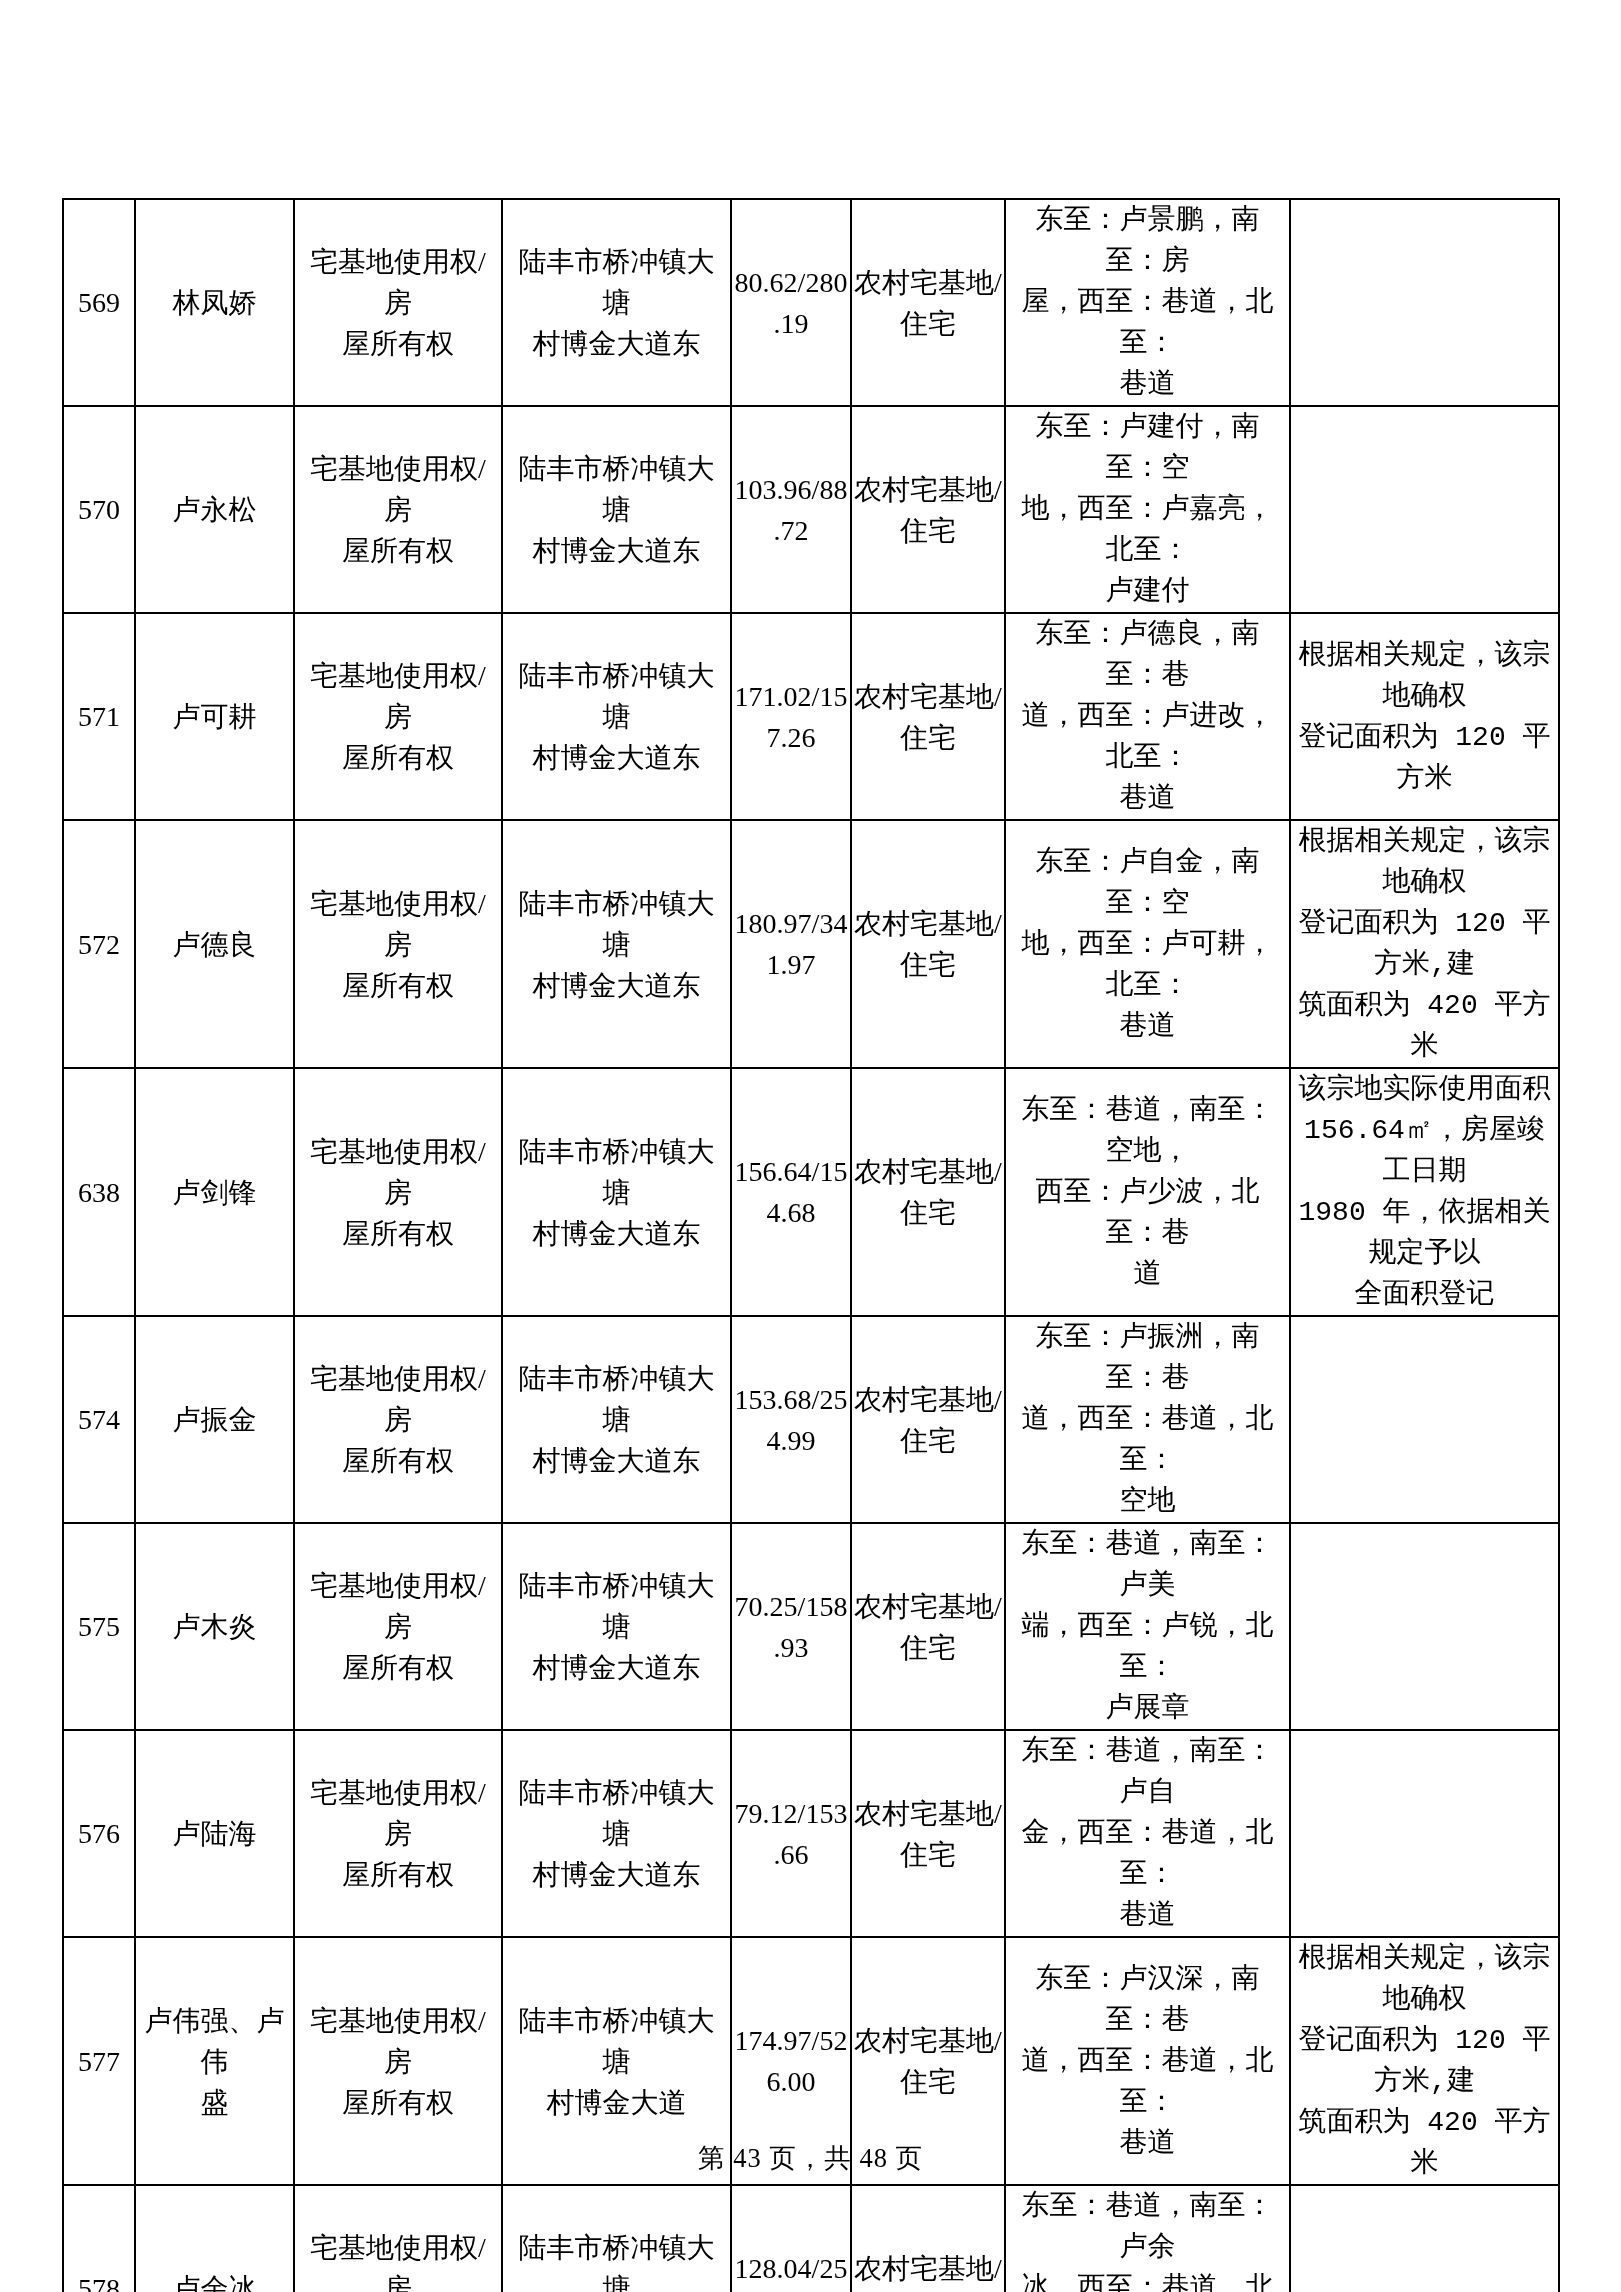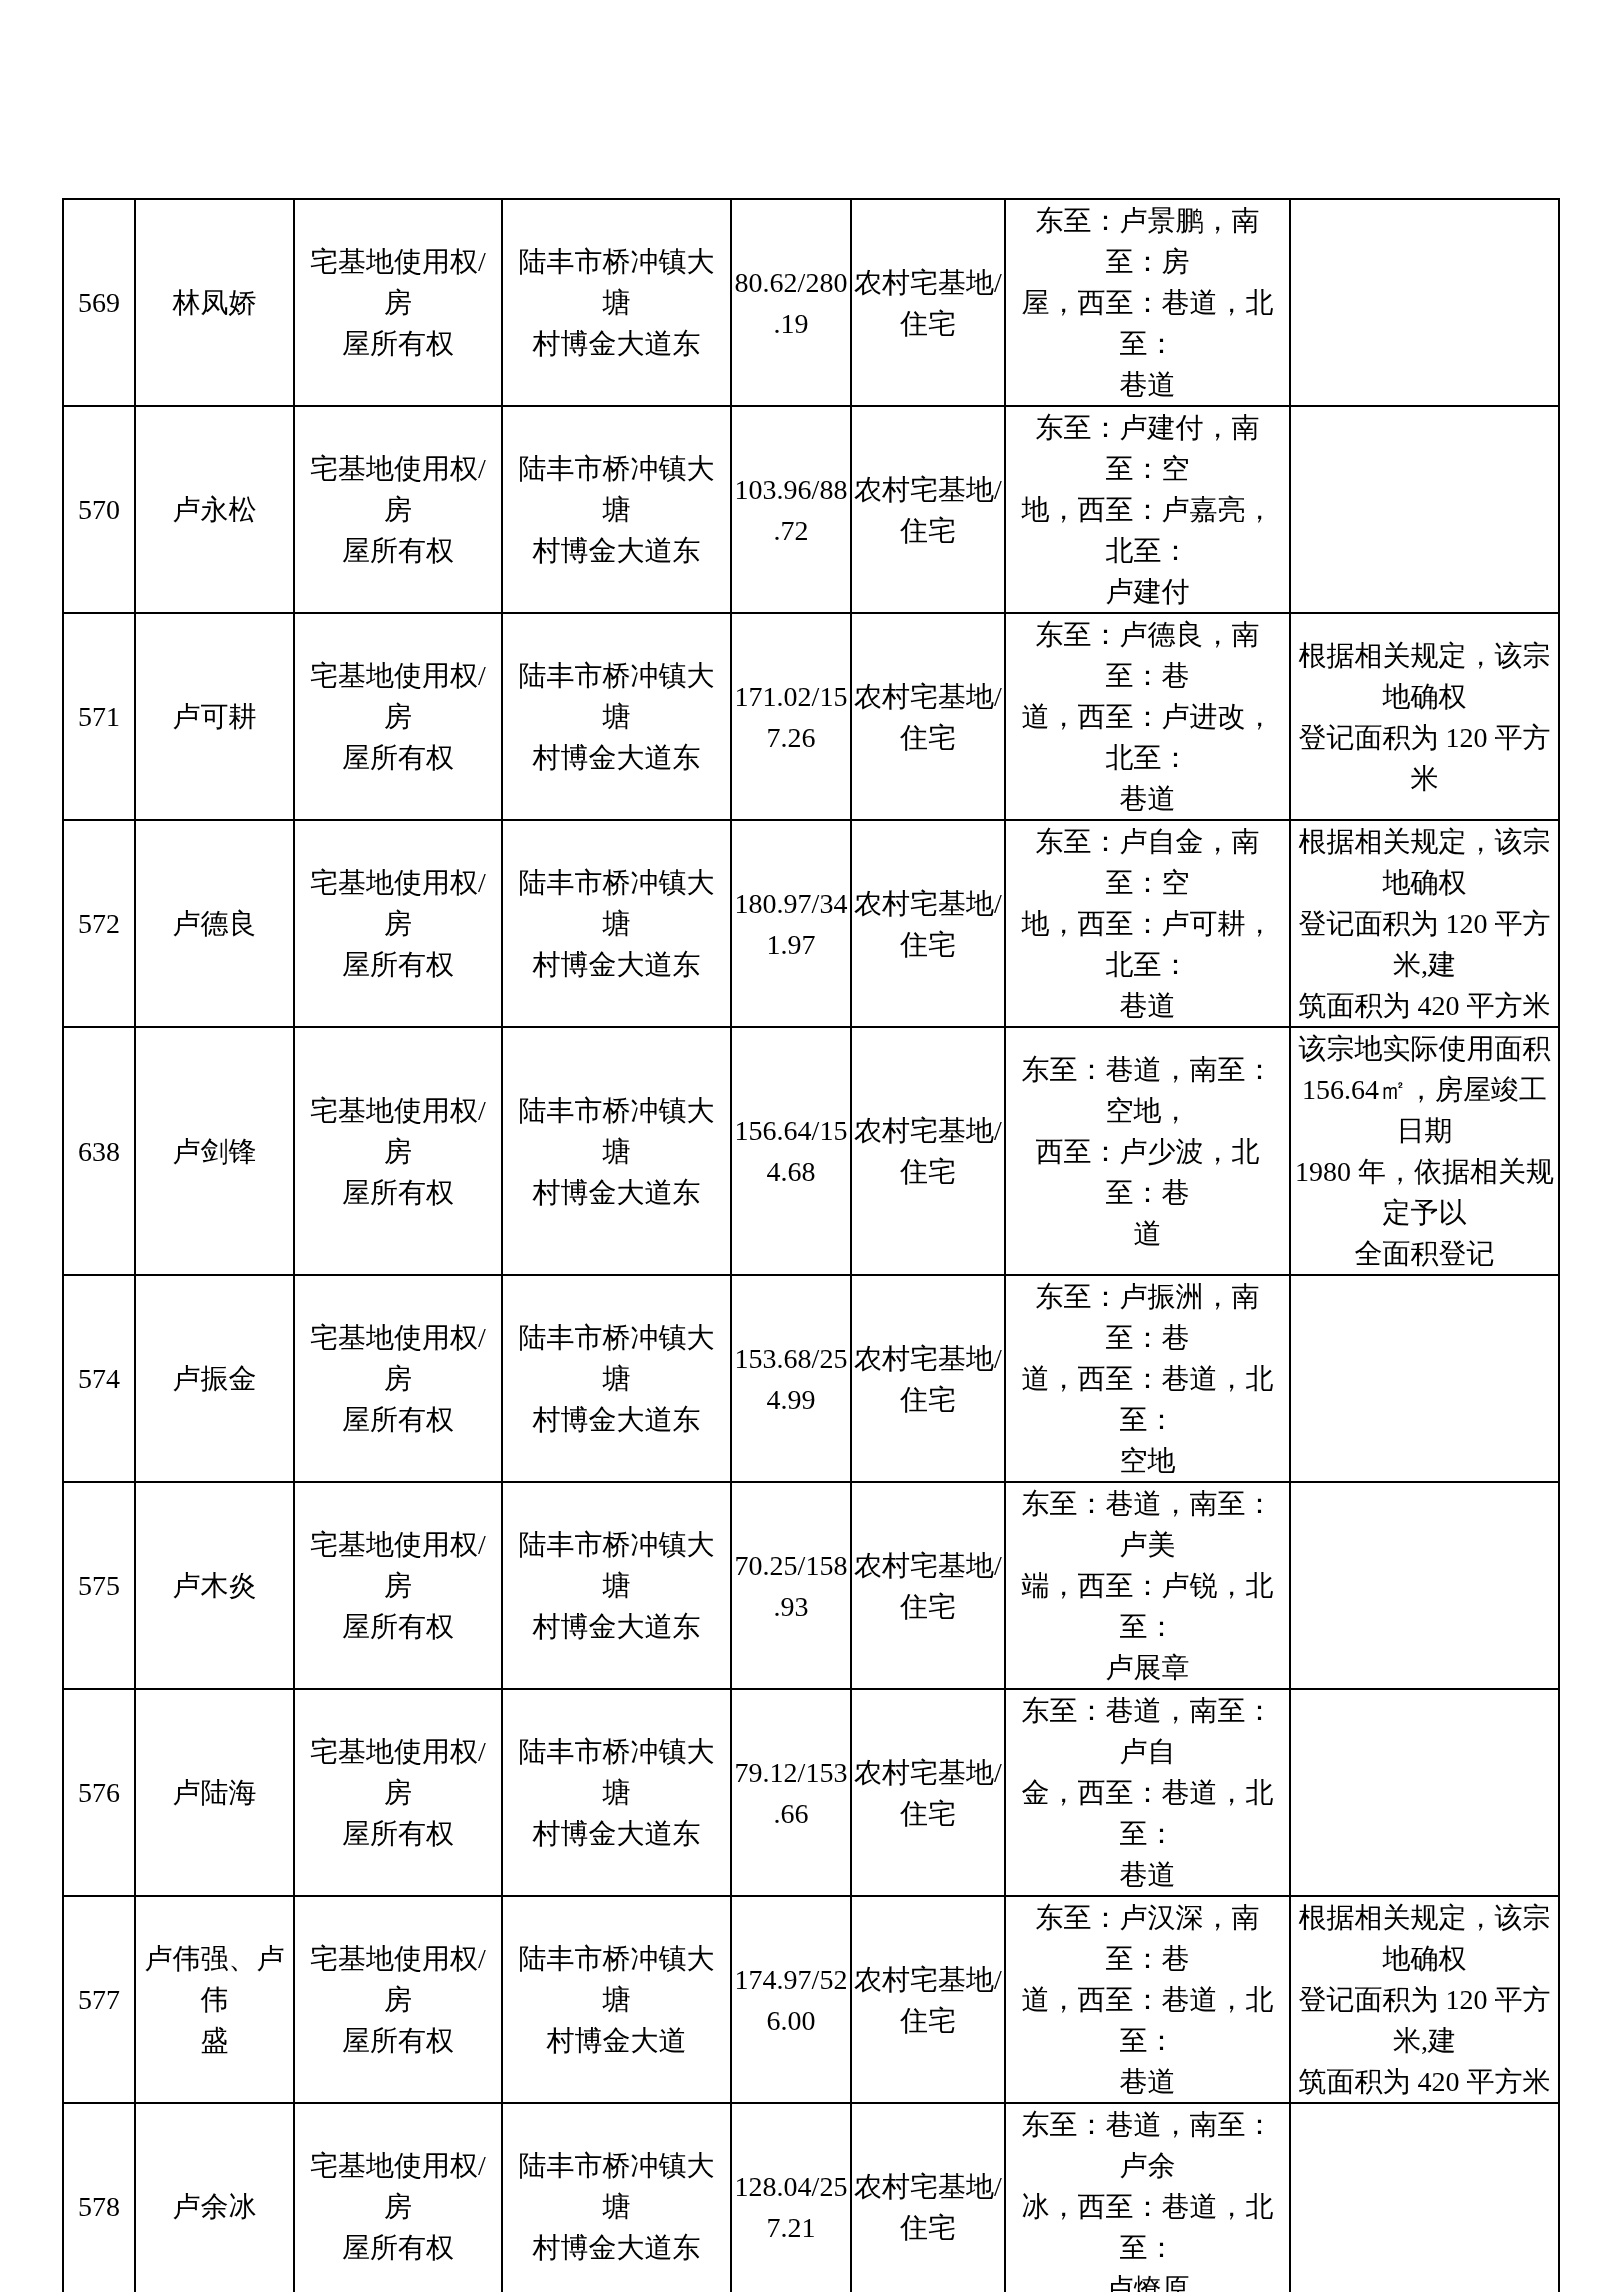--- a/index.html
+++ b/index.html
@@ -29,20 +29,21 @@
     padding:0 2px;
     overflow:hidden;
     word-break:break-all;
   }
   table.doc-table tr{height:128px;}
   #rows tr:nth-child(5){height:165px;}
   #rows tr:nth-child(13){height:207px;}
   td.al{
     text-align:left;
     padding:0 2px 0 4.9px;
+    font-family:Liberation Mono, monospace;
   }
   .footer{
     position:absolute;
     left:0;right:0;
     top:2140px;
     text-align:center;
     font-size:26.5px;
     letter-spacing:1px;
   }
 </style>
@@ -227,14 +228,15 @@
           <td>农村宅基地/
 住宅</td>
           <td class="al">东至：巷道，南至：卢余
 冰，西至：巷道，北至：
 卢燎原</td>
           <td class="al"></td>
         </tr>
       </tbody>
   </table>
 
+  <div class="footer">第 43 页，共 48 页</div>
 </div>
 
 
 </body></html>

